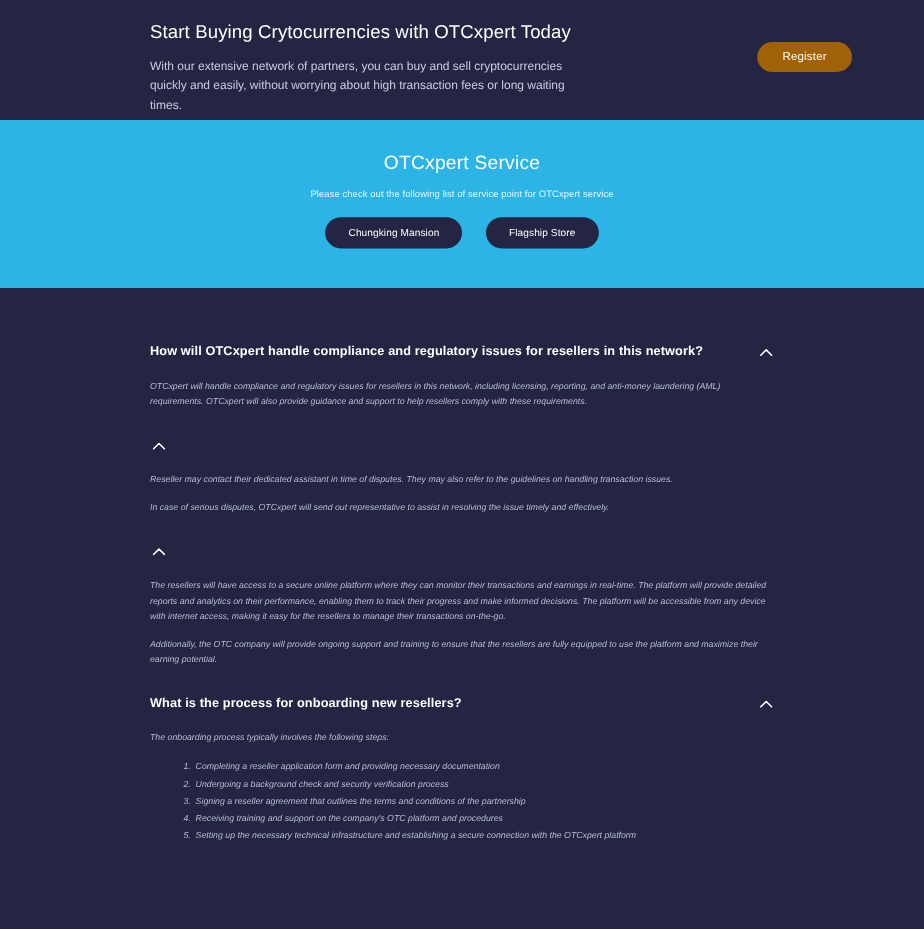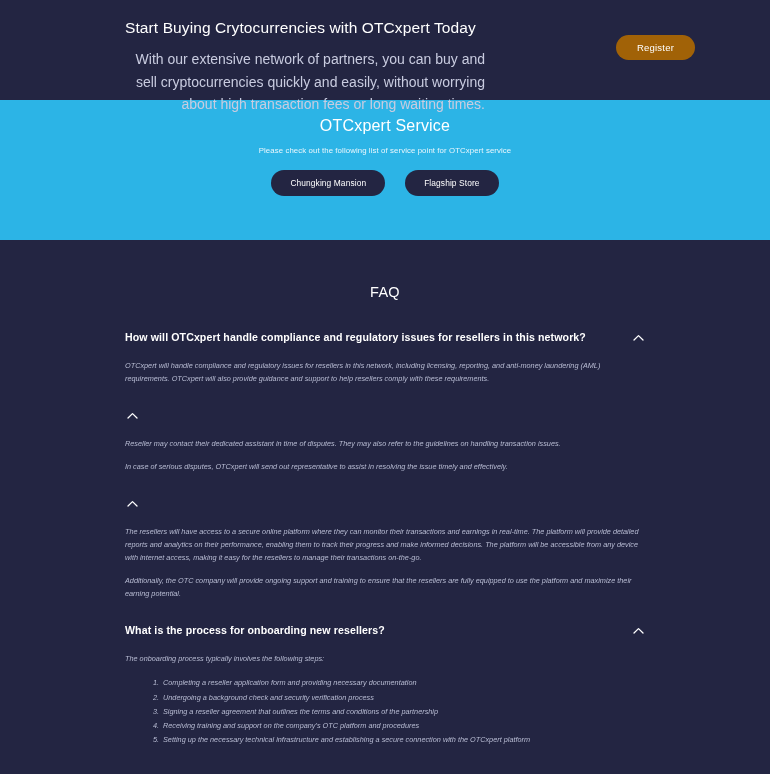--- a/index.html
+++ b/index.html
@@ -15,21 +15,21 @@
     font-family: "Liberation Sans", sans-serif;
     background: #232542;
     color: #ffffff;
     -webkit-font-smoothing: antialiased;
   }
 
   
   .cta-band {
     background: #232542;
     height: 100px;
-    padding: 18px 75px 0 125px;
+    padding: 18px 60px 0 125px;
     position: relative;
   }
 
   .cta-inner {
     display: flex;
     align-items: flex-start;
     justify-content: space-between;
     gap: 24px;
   }
 
@@ -38,25 +38,24 @@
   .cta-title {
     font-size: 15.5px;
     font-weight: 400;
     letter-spacing: 0.1px;
     color: #ffffff;
     line-height: 1.3;
   }
 
   .cta-sub {
     margin-top: 10px;
-    font-size: 14px;
+    font-size: 10px;
     line-height: 1.62;
     color: #c9cce0;
     max-width: 360px;
-    text-align: right;
   }
 
   .register-btn {
     flex: none;
     margin-top: 17px;
     background: #a16207;
     color: #ffffff;
     border: none;
     border-radius: 999px;
     padding: 7px 21px;
@@ -64,21 +63,21 @@
     font-size: 9.5px;
     letter-spacing: 0.2px;
     cursor: pointer;
   }
 
   
   .service-band {
     background: #2CB4E6;
     height: 140px;
     text-align: center;
-    padding-top: 17px;
+    padding-top: 28px;
   }
 
   .service-title {
     font-size: 16px;
     font-weight: 400;
     color: #ffffff;
     letter-spacing: 0.2px;
   }
 
   .service-sub {
@@ -190,21 +189,20 @@
 <section class="service-band">
   <h2 class="service-title">OTCxpert Service</h2>
   <p class="service-sub">Please check out the following list of service point for OTCxpert service</p>
   <div class="service-pills">
     <button class="pill">Chungking Mansion</button>
     <button class="pill">Flagship Store</button>
   </div>
 </section>
 
 <section class="faq-section">
-  <h2 class="faq-heading">FAQ</h2>
 
   <div class="faq-item">
     <div class="faq-q-row">
       <div class="faq-q">How will OTCxpert handle compliance and regulatory issues for resellers in this network?</div>
       <span class="chevron">
         <svg width="11" height="7" viewBox="0 0 11 7">
             <path d="M1 6 L5.5 1.6 L10 6" fill="none" stroke="#ffffff" stroke-width="1.3" stroke-linecap="round" stroke-linejoin="round"></path>
           </svg>
       </span>
     </div>

